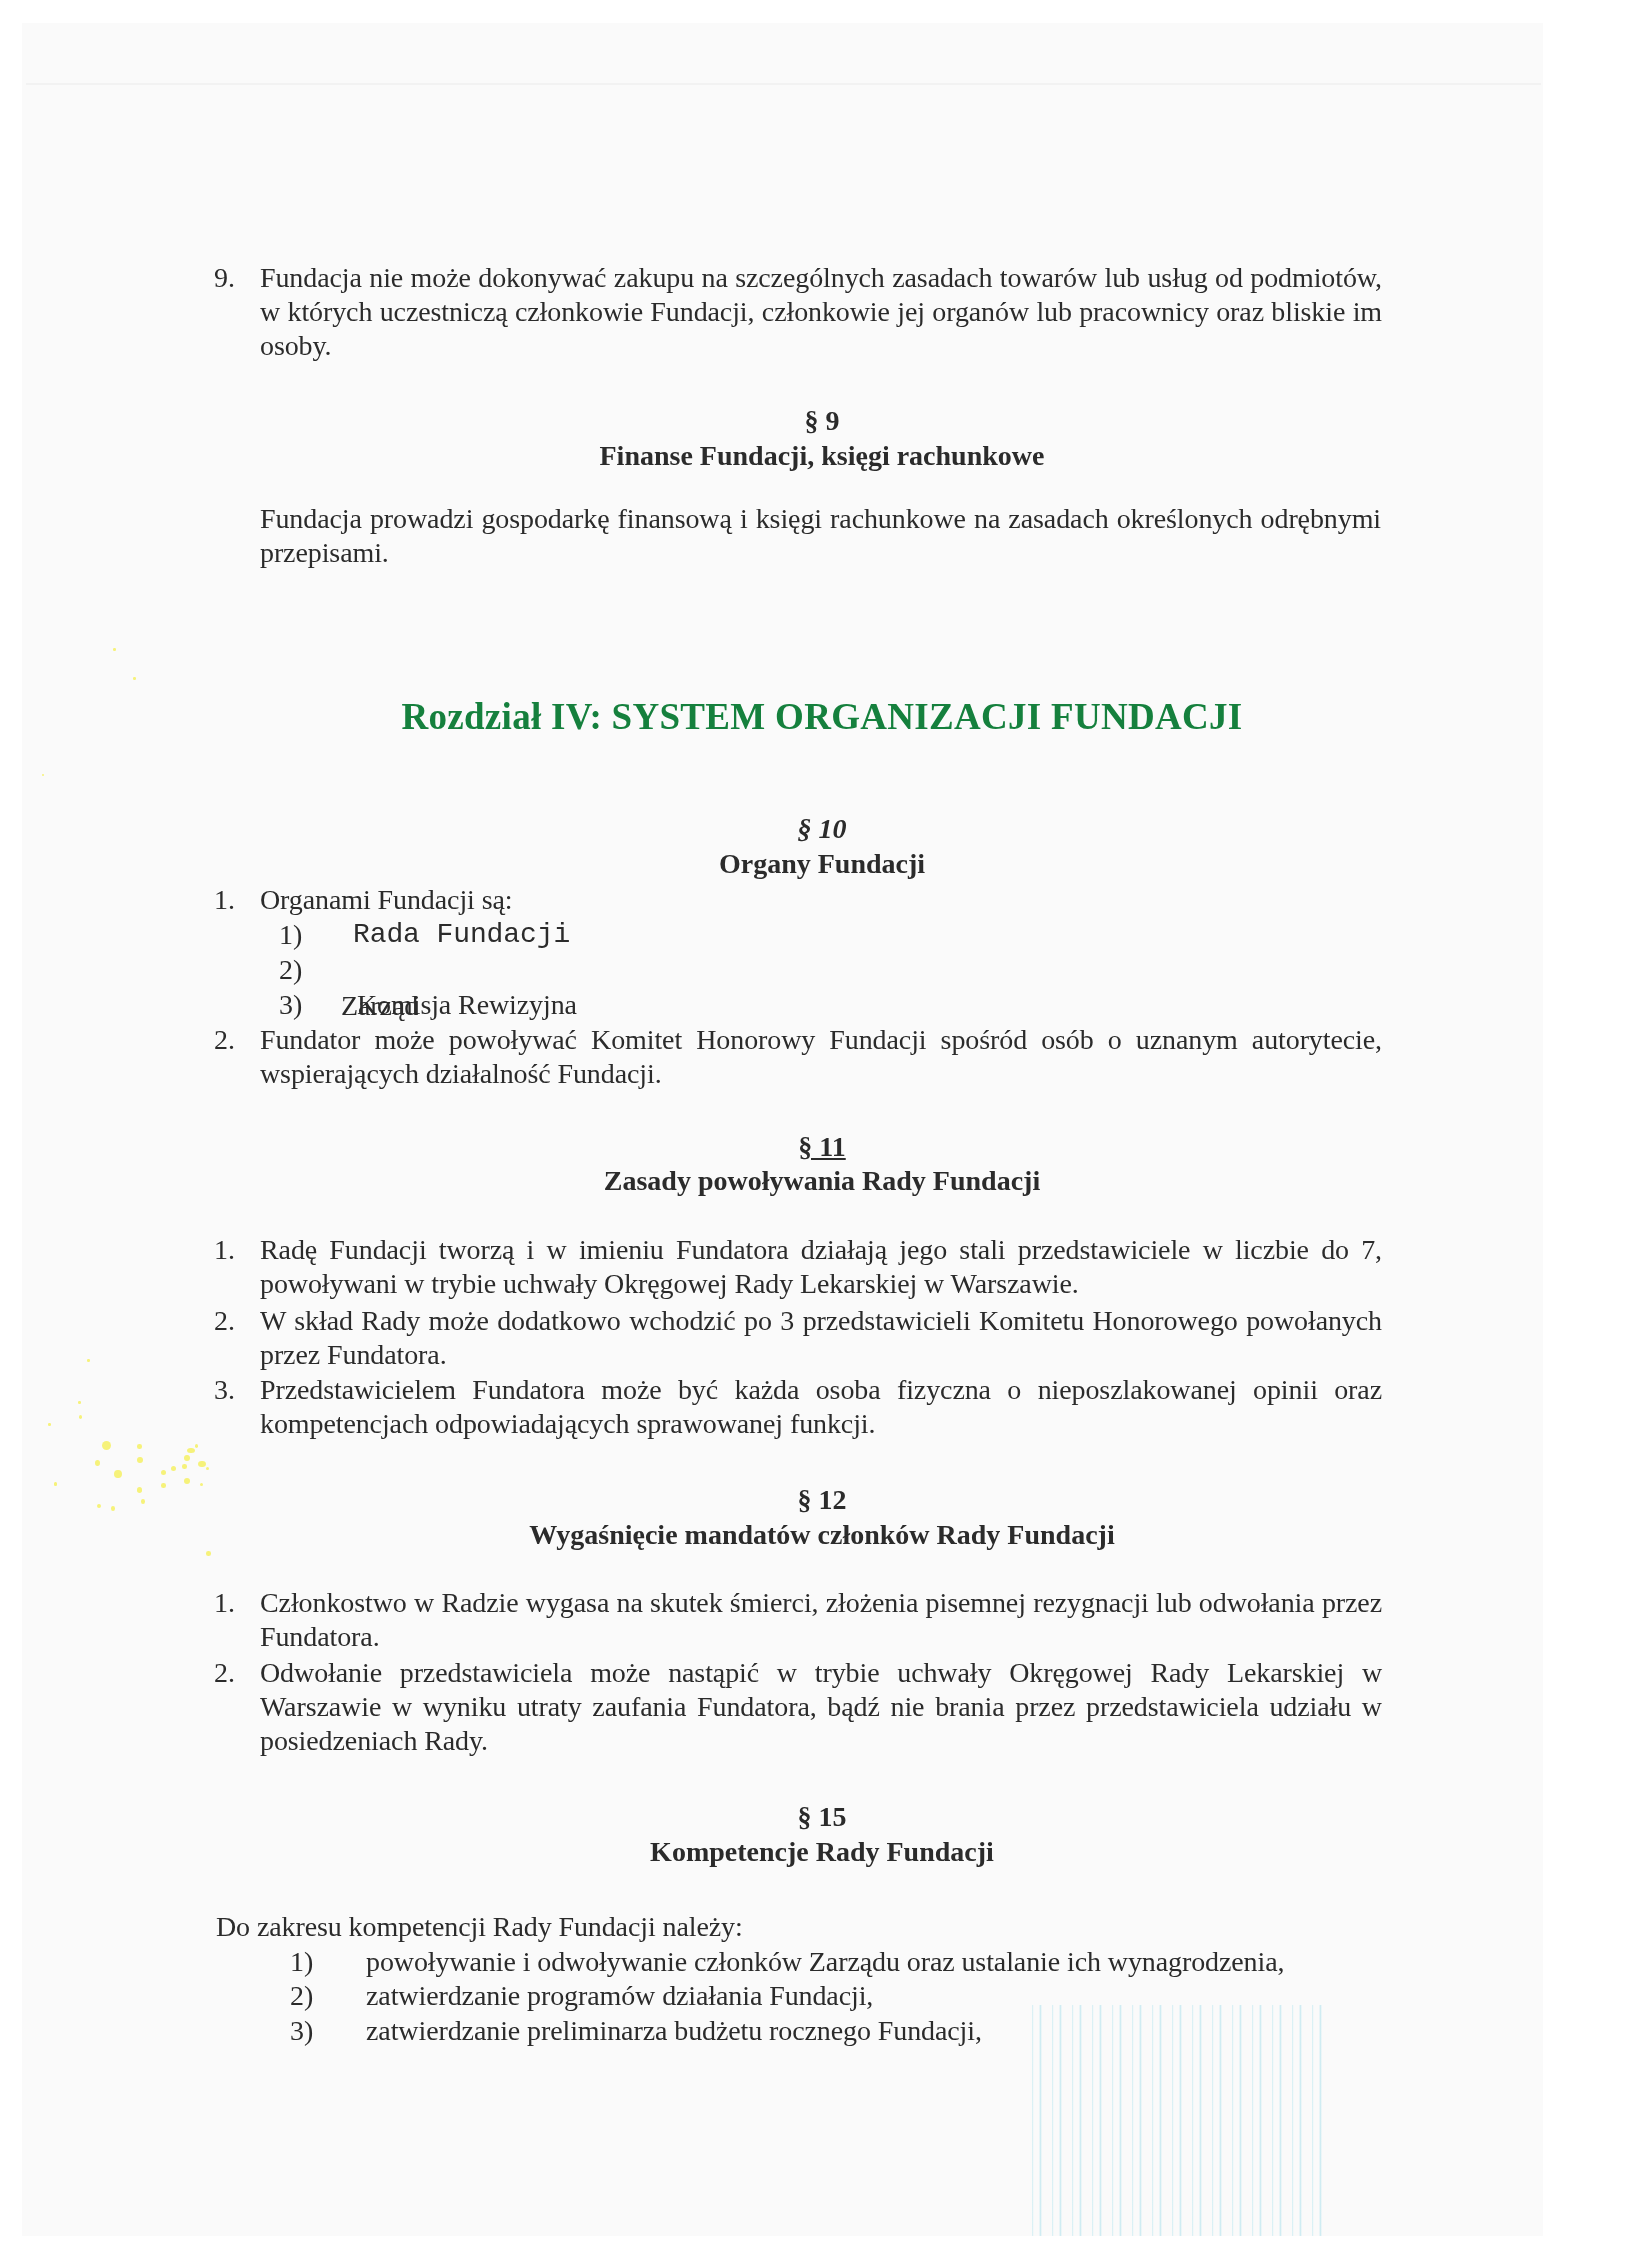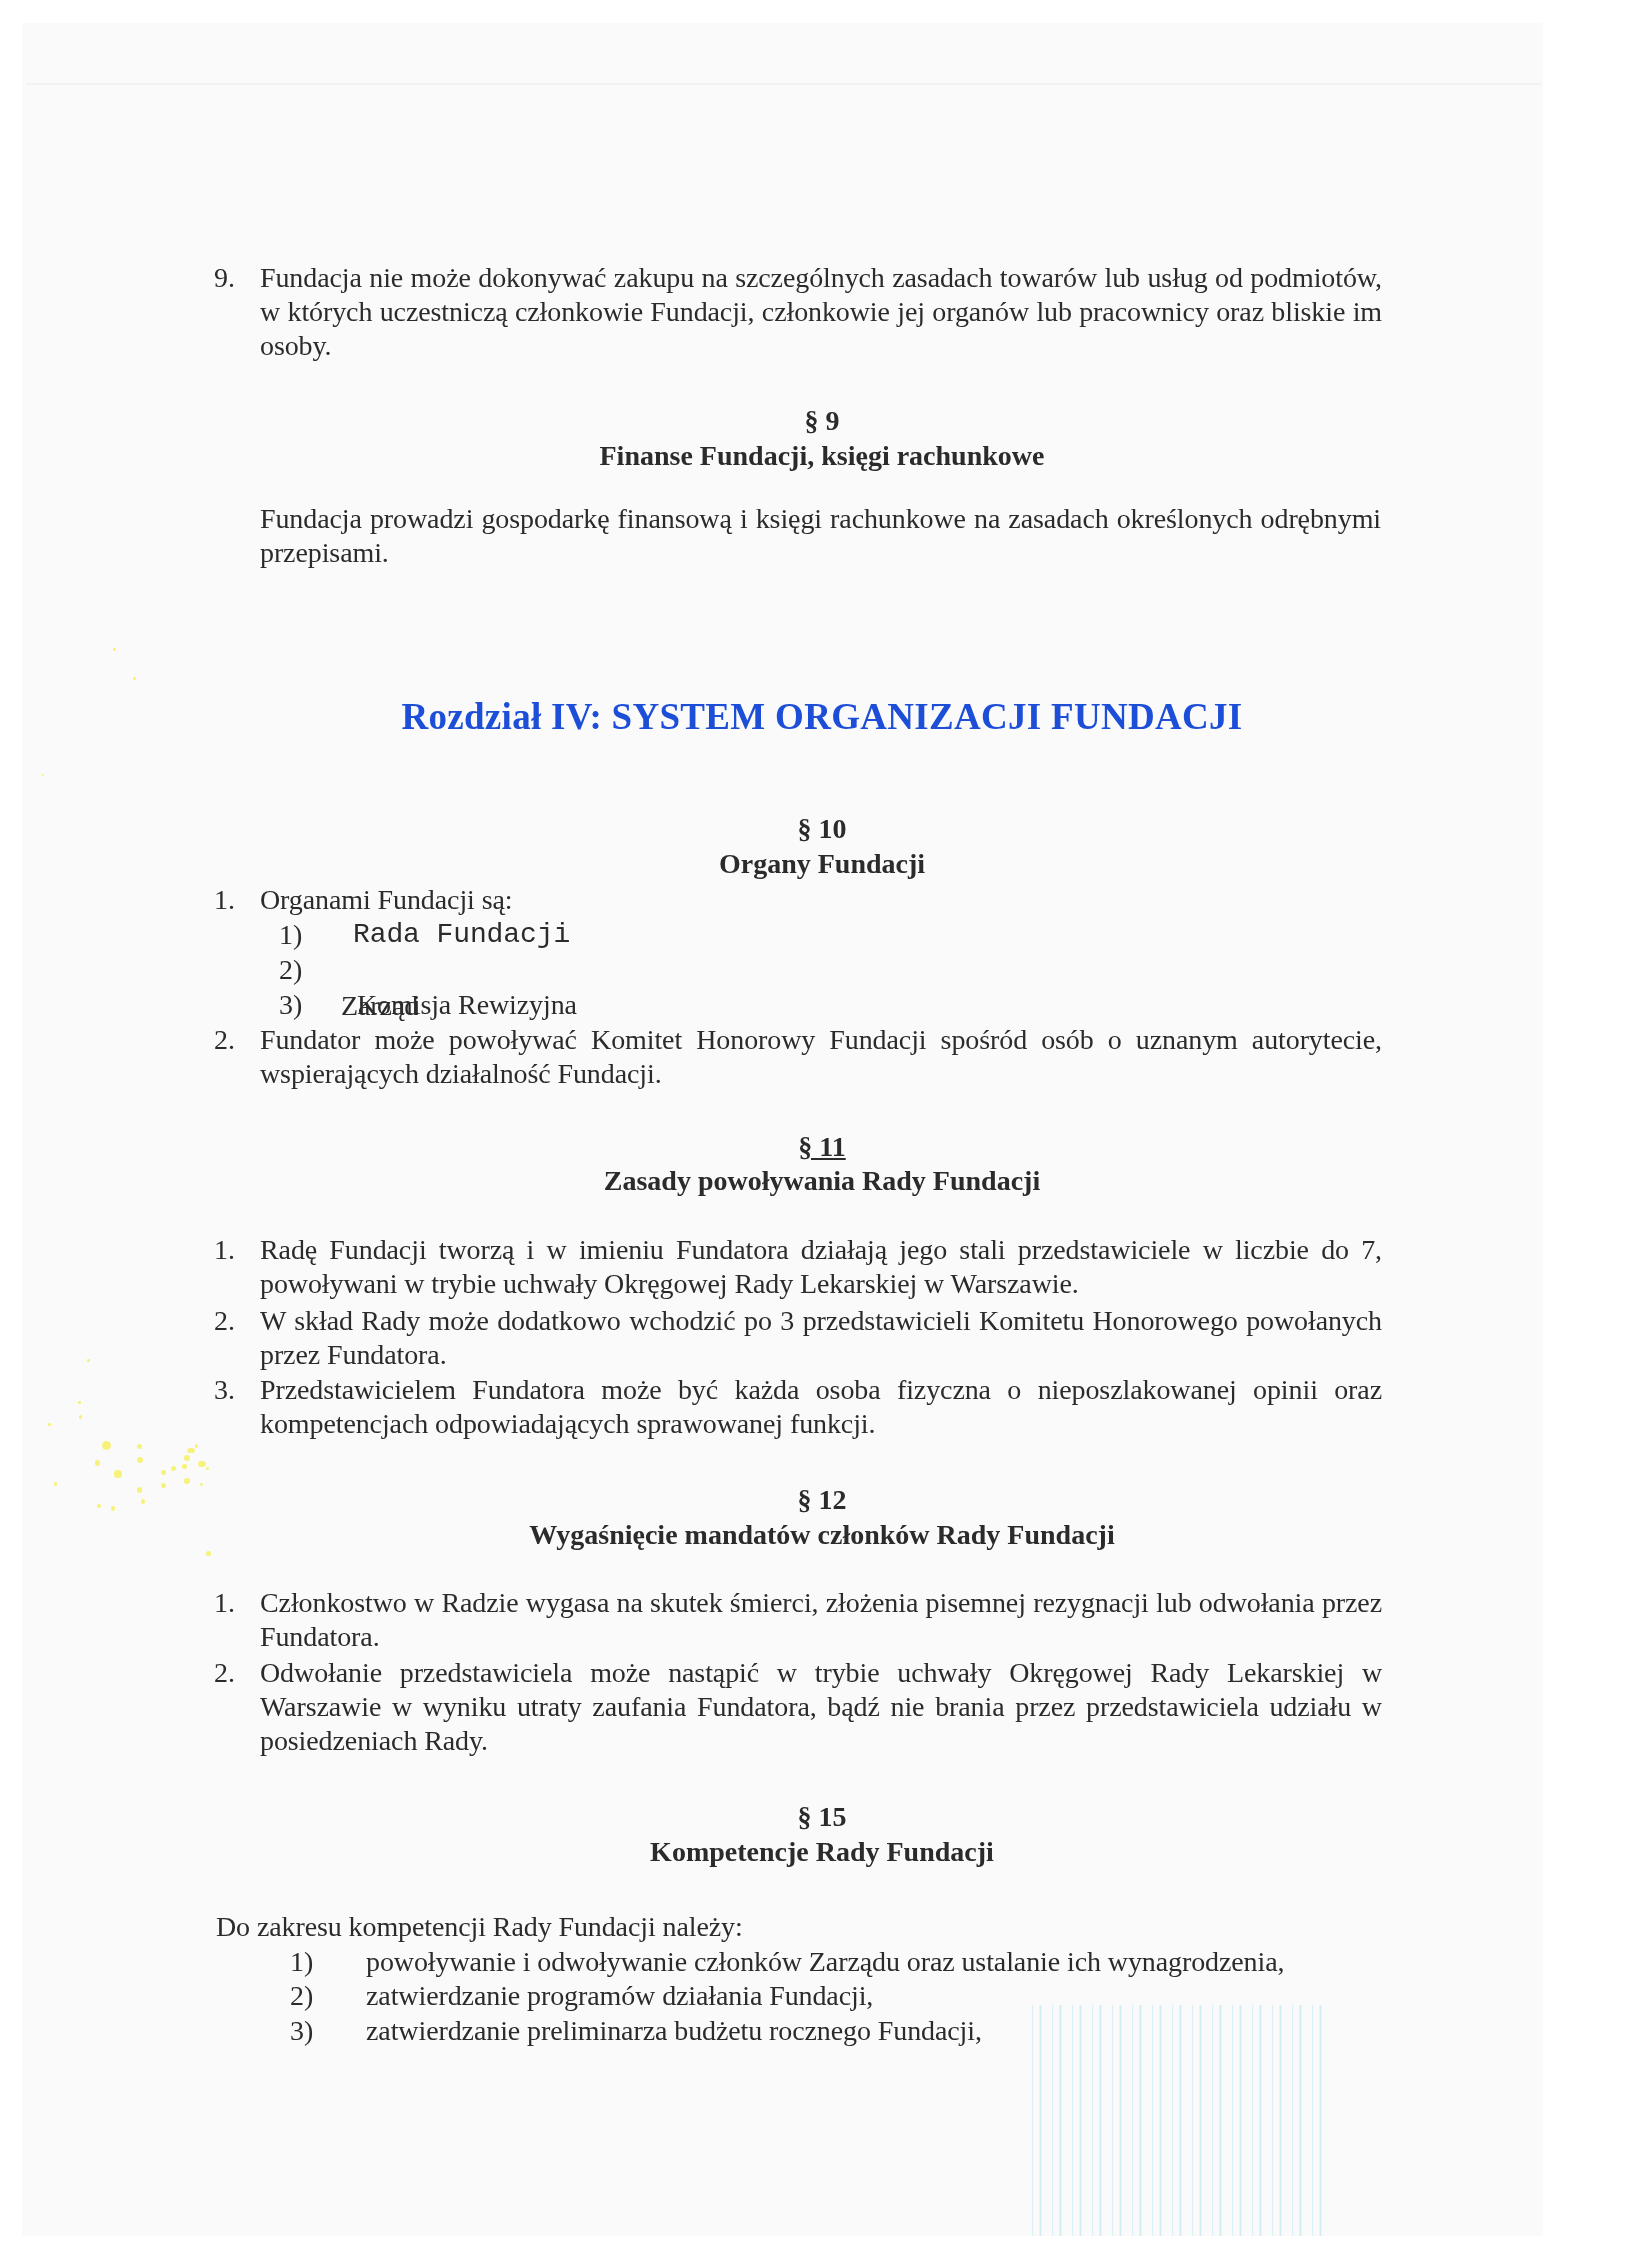--- a/index.html
+++ b/index.html
@@ -67,21 +67,21 @@
     }
     .par-sign { font-weight: bold; }
     .chapter {
       position: absolute;
       left: 0;
       width: 1644px;
       text-align: center;
       font-weight: bold;
       font-size: 37px;
       line-height: 45px;
-      color: #1d4ed8;
+      color: #15803d;
       letter-spacing: 0.3px;
     }
 
     
     .cyan-streaks {
       position: absolute;
       left: 1028px;
       top: 2005px;
       width: 300px;
       height: 231px;
@@ -121,21 +121,21 @@
   <span class="n">9.</span>
   <div class="t">Fundacja nie może dokonywać zakupu na szczególnych zasadach towarów lub usług od podmiotów, w których uczestniczą członkowie Fundacji, członkowie jej organów lub pracownicy oraz bliskie im osoby.</div>
 </div>
 
 <div class="par-sign" style="top:404px;">§ 9</div>
 <div class="par-title" style="top:439px;">Finanse Fundacji, księgi rachunkowe</div>
 <div class="txt abs" style="left:260px; top:502px; width:1121px;">Fundacja prowadzi gospodarkę finansową i księgi rachunkowe na zasadach określonych odrębnymi przepisami.</div>
 
 <div class="chapter" style="top:694px;">Rozdział IV: SYSTEM ORGANIZACJI FUNDACJI</div>
 
-<div class="par-sign" style="top:812px;">§ 10</div>
+<div class="par-sign" style="top:812px;font-style:italic;">§ 10</div>
 <div class="par-title" style="top:847px;">Organy Fundacji</div>
 
 <div class="txt num-item" style="top:883px;">
   <span class="n">1.</span>
   <div class="t">Organami Fundacji są:</div>
 </div>
 <div class="txt sub-item" style="left:279px; top:918px;">
   <span class="n">1)</span>
   <span class="t" style="left:74px;font-family:Liberation Mono, monospace;">Rada Fundacji</span>
 </div>

